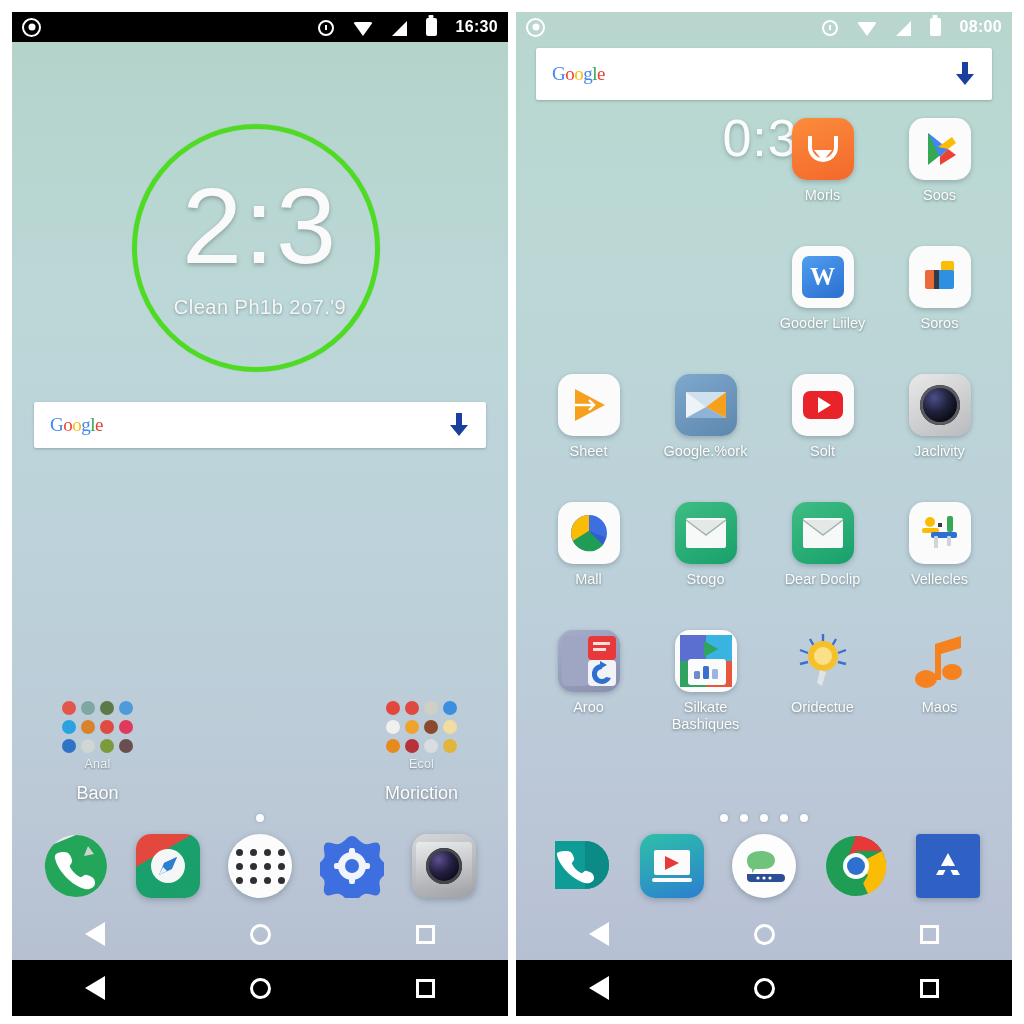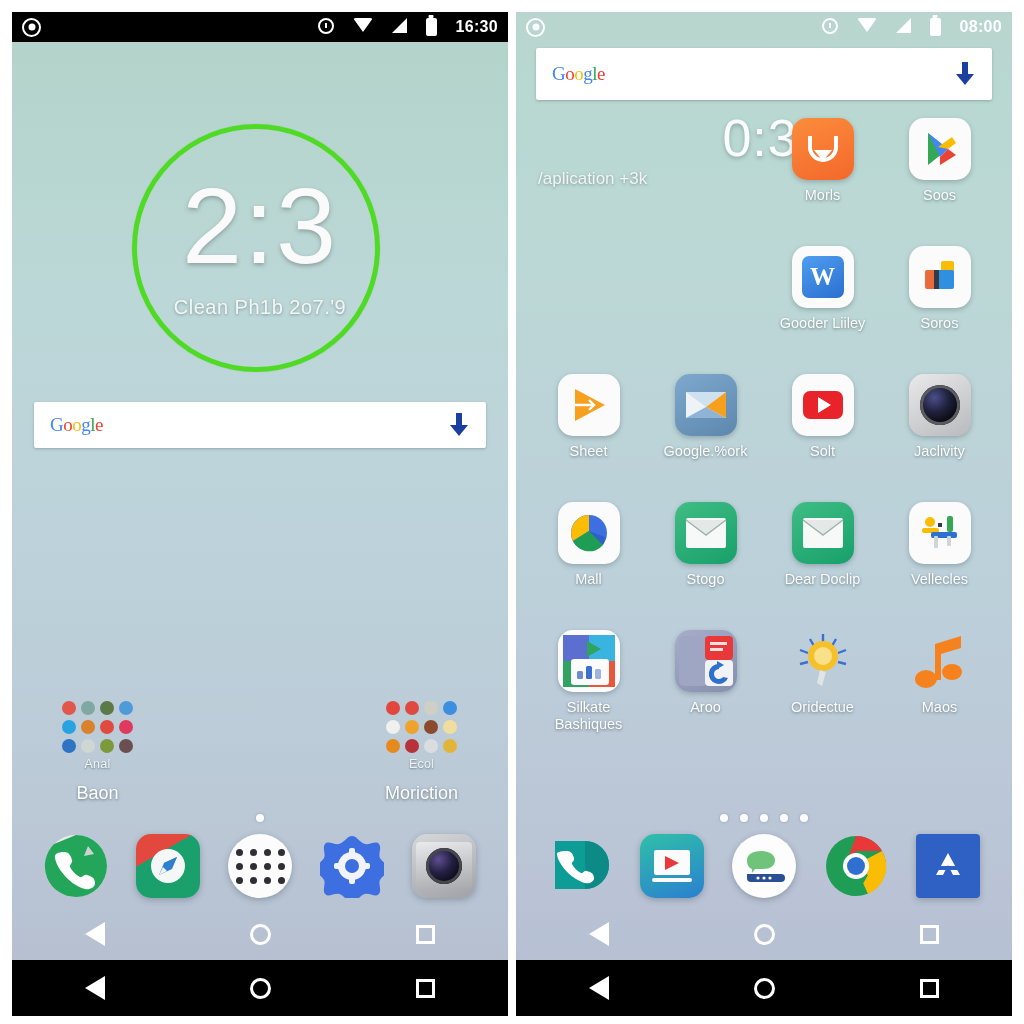--- a/index.html
+++ b/index.html
@@ -54,21 +54,21 @@
     display: flex;
     align-items: center;
     padding: 0 10px;
     flex: 0 0 auto;
     position: relative;
     z-index: 6;
   }
   .statusbar.dark { background: #000000; }
   .statusbar.clear { background: transparent; }
   .sb-left { display: flex; align-items: center; gap: 6px; }
-  .sb-right { margin-left: auto; display: flex; align-items: flex-start; gap: 19px; }
+  .sb-right { margin-left: auto; display: flex; align-items: flex-end; gap: 19px; }
   .sb-time {
     color: #ffffff;
     font-size: 16px;
     font-weight: bold;
     letter-spacing: 0.3px;
     font-family: "Liberation Sans", sans-serif;
   }
   .icon-target {
     width: 19px; height: 19px; border-radius: 50%;
     border: 2px solid #ffffff; position: relative;
@@ -547,21 +547,20 @@
     <div class="searchbar right-pos">
       <span class="glogo"><span class="g-b">G</span><span class="g-r">o</span><span class="g-y">o</span><span class="g-b">g</span><span class="g-g">l</span><span class="g-r">e</span></span>
       <span class="dl-arrow">
         <span class="shaft"></span>
           <span class="head"></span>
       </span>
     </div>
 
     <div class="clock-right">
       <div class="time">0:30</div>
-      <div class="sub">/aplication +3k</div>
     </div>
 
     <div class="grid right-top">
 
       <div class="cell empty"></div>
       <div class="cell empty"></div>
       <div class="cell">
         <div class="appicon ic-bag">
           <span class="u"></span>
             <span class="v"></span>
@@ -675,51 +674,51 @@
             <rect x="30" y="6" width="6" height="16" rx="2" fill="#34A853"></rect>
             <rect x="14" y="22" width="26" height="6" rx="2" fill="#2f6fd0"></rect>
             <rect x="21" y="13" width="4" height="4" fill="#333b46"></rect>
             <rect x="17" y="26" width="4" height="12" rx="1" fill="#cfd6da"></rect>
             <rect x="30" y="26" width="4" height="10" rx="1" fill="#cfd6da"></rect>
           </svg>
         </div>
         <div class="app-label">Vellecles</div>
       </div>
 
+      <div class="cell">
+        <div class="appicon ic-pdf">
+          <svg viewBox="0 0 58 58">
+            <rect x="2" y="4" width="28" height="50" rx="5" fill="#9ea6c4"></rect>
+            <rect x="28" y="4" width="28" height="24" rx="4" fill="#e8383a"></rect>
+            <rect x="33" y="10" width="17" height="3" fill="#fbe0e0"></rect>
+            <rect x="33" y="16" width="13" height="3" fill="#fbe0e0"></rect>
+            <rect x="28" y="28" width="28" height="26" rx="4" fill="#f2f3f6"></rect>
+            <path d="M42 32a10 10 0 1 0 9 14l-5-1a5 5 0 1 1-4-8z" fill="#2f6fd0"></path>
+            <path d="M40 29l7 4-7 4z" fill="#2f6fd0"></path>
+          </svg>
+        </div>
+        <div class="app-label">Aroo</div>
+      </div>
       <div class="cell">
         <div class="appicon ic-slides">
           <svg viewBox="0 0 56 56">
             <rect x="2" y="2" width="26" height="26" fill="#5b6fd0"></rect>
             <rect x="28" y="2" width="26" height="26" fill="#39b4e0"></rect>
             <rect x="2" y="28" width="26" height="26" fill="#2fa35f"></rect>
             <rect x="28" y="28" width="26" height="26" fill="#e8573c"></rect>
             <path d="M26 8l14 8-14 8z" fill="#2fa35f"></path>
             <rect x="10" y="26" width="38" height="26" rx="3" fill="#fbfbfb"></rect>
             <rect x="16" y="38" width="6" height="8" rx="1.5" fill="#6d8bd0"></rect>
             <rect x="25" y="33" width="6" height="13" rx="1.5" fill="#3b6fd0"></rect>
             <rect x="34" y="36" width="6" height="10" rx="1.5" fill="#9bb4e0"></rect>
           </svg>
         </div>
         <div class="app-label">Silkate Bashiques</div>
       </div>
       <div class="cell">
-        <div class="appicon ic-pdf">
-          <svg viewBox="0 0 58 58">
-            <rect x="2" y="4" width="28" height="50" rx="5" fill="#9ea6c4"></rect>
-            <rect x="28" y="4" width="28" height="24" rx="4" fill="#e8383a"></rect>
-            <rect x="33" y="10" width="17" height="3" fill="#fbe0e0"></rect>
-            <rect x="33" y="16" width="13" height="3" fill="#fbe0e0"></rect>
-            <rect x="28" y="28" width="28" height="26" rx="4" fill="#f2f3f6"></rect>
-            <path d="M42 32a10 10 0 1 0 9 14l-5-1a5 5 0 1 1-4-8z" fill="#2f6fd0"></path>
-            <path d="M40 29l7 4-7 4z" fill="#2f6fd0"></path>
-          </svg>
-        </div>
-        <div class="app-label">Aroo</div>
-      </div>
-      <div class="cell">
         <div class="appicon ic-sun">
           <svg viewBox="0 0 62 62">
             <g stroke="#3b6fd0" stroke-width="2.4">
               <path d="M31 4v8M18 9l4 7M44 9l-4 7M8 20l8 3M54 20l-8 3M8 34l8-2M54 34l-8-2"></path>
             </g>
             <circle cx="31" cy="26" r="15" fill="#F6C02A"></circle>
             <circle cx="31" cy="26" r="9" fill="#FBE08A"></circle>
             <path d="M28 40l6 2-4 14-5-3z" fill="#dfe4e7"></path>
           </svg>
         </div>

